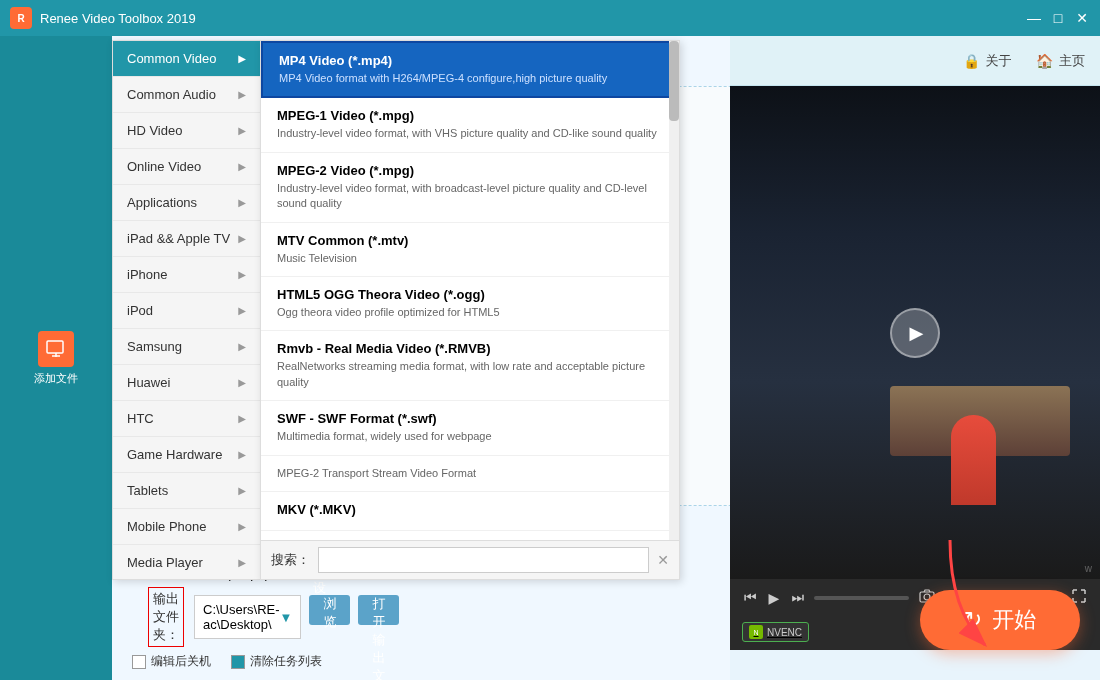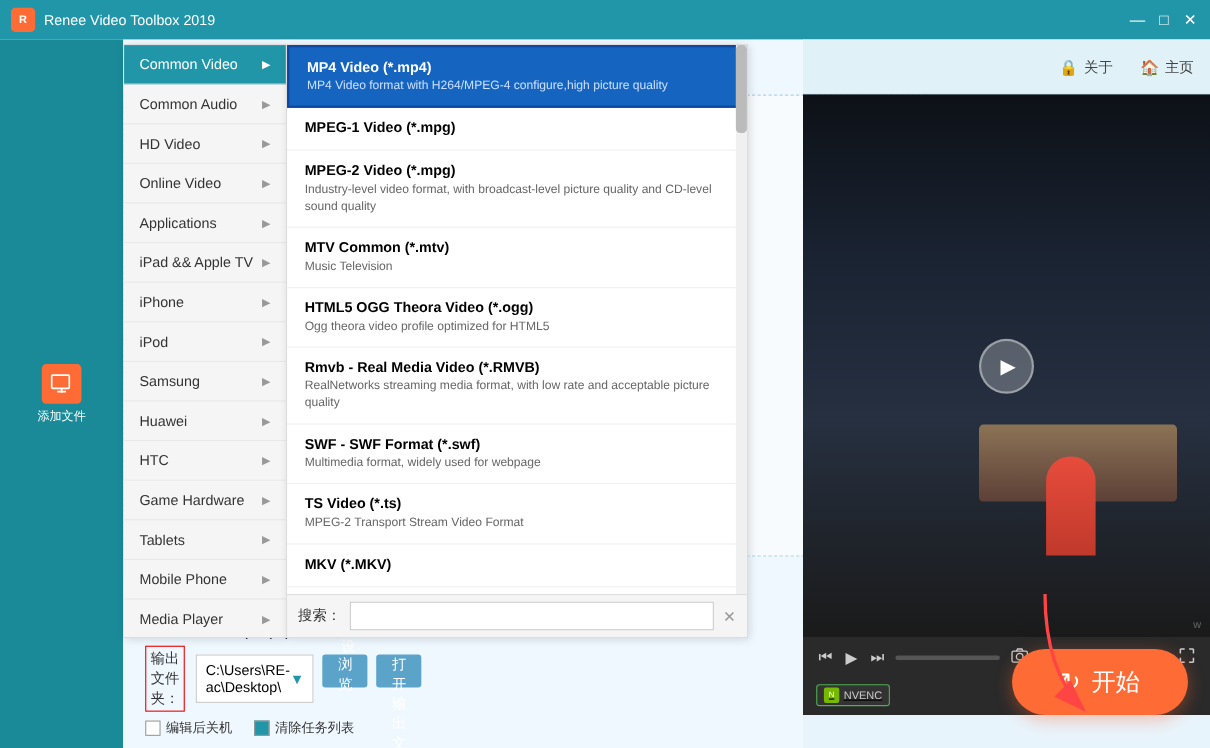--- a/index.html
+++ b/index.html
@@ -251,20 +251,21 @@
       gap: 10px;
       margin-bottom: 8px;
     }
     .bottom-label {
       font-size: 13px;
       color: #333;
       width: 70px;
       border: 1px solid #e00;
       padding: 2px 4px;
       text-align: right;
+      margin-left: 16px;
     }
     .format-select-container {
       display: flex;
       gap: 8px;
       flex: 1;
     }
     .format-dropdown {
       flex: 1;
       height: 30px;
       border: 1px solid #ccc;
@@ -515,20 +516,21 @@
 
       </div>
 
       <div class="format-list">
         <div class="format-item selected">
           <div class="format-item-title">MP4 Video (*.mp4)</div>
           <div class="format-item-desc">MP4 Video format with H264/MPEG-4 configure,high picture quality</div>
         </div>
         <div class="format-item">
           <div class="format-item-title">MPEG-1 Video (*.mpg)</div>
+          <div class="format-item-desc">Industry-level video format, with VHS picture quality and CD-like sound quality</div>
         </div>
         <div class="format-item">
           <div class="format-item-title">MPEG-2 Video (*.mpg)</div>
           <div class="format-item-desc">Industry-level video format, with broadcast-level picture quality and CD-level sound quality</div>
         </div>
         <div class="format-item">
           <div class="format-item-title">MTV Common (*.mtv)</div>
           <div class="format-item-desc">Music Television</div>
         </div>
         <div class="format-item">
@@ -537,21 +539,20 @@
         </div>
         <div class="format-item">
           <div class="format-item-title">Rmvb - Real Media Video (*.RMVB)</div>
           <div class="format-item-desc">RealNetworks streaming media format, with low rate and acceptable picture quality</div>
         </div>
         <div class="format-item">
           <div class="format-item-title">SWF - SWF Format (*.swf)</div>
           <div class="format-item-desc">Multimedia format, widely used for webpage</div>
         </div>
         <div class="format-item">
-          <div class="format-item-title">TS Video (*.ts)</div>
           <div class="format-item-desc">MPEG-2 Transport Stream Video Format</div>
         </div>
         <div class="format-item">
           <div class="format-item-title">MKV (*.MKV)</div>
           <div class="format-item-desc"></div>
         </div>
         <div class="scrollbar-track">
           <div class="scrollbar-thumb"></div>
         </div>
       </div>

